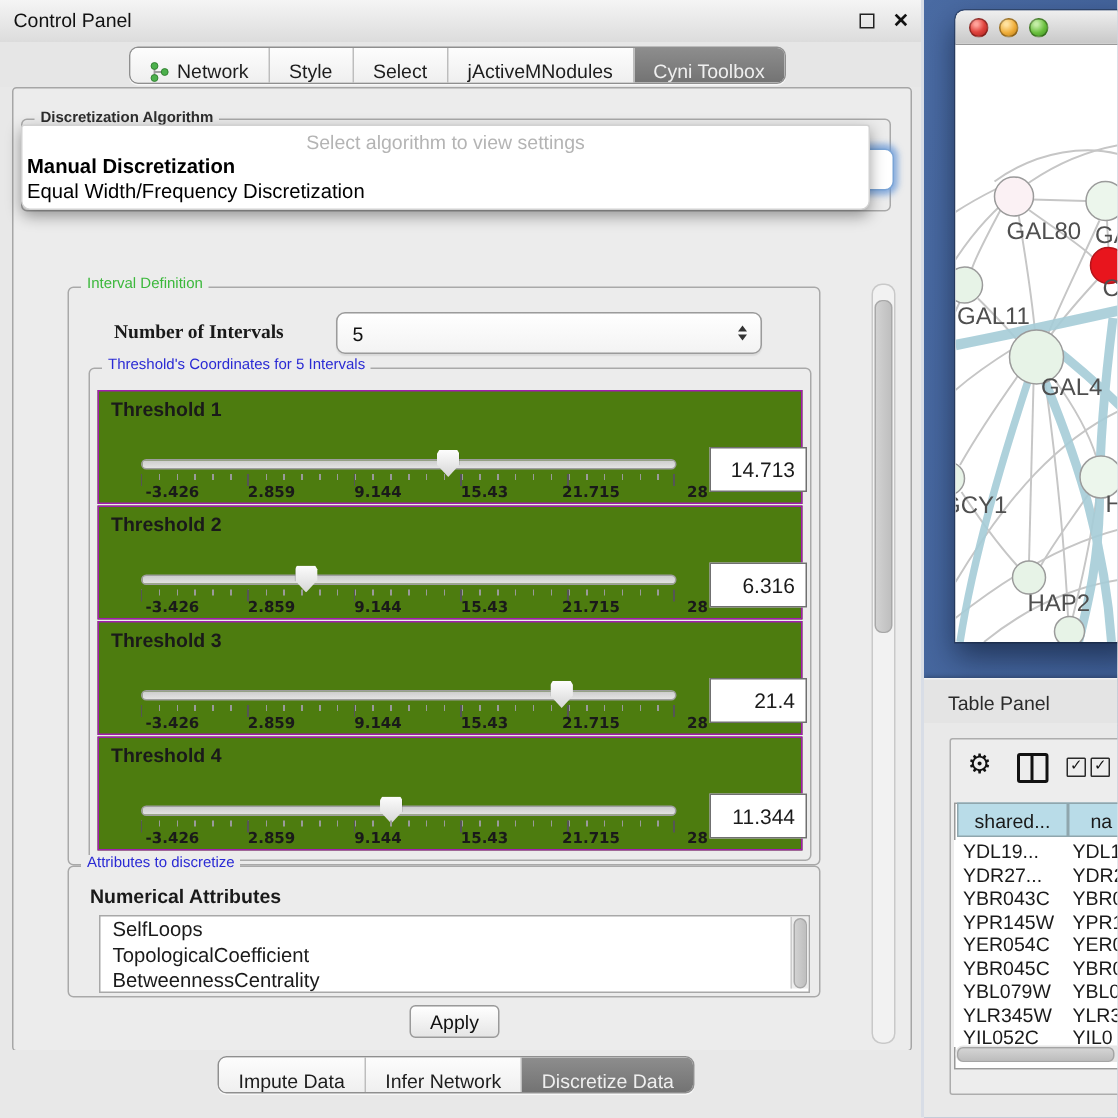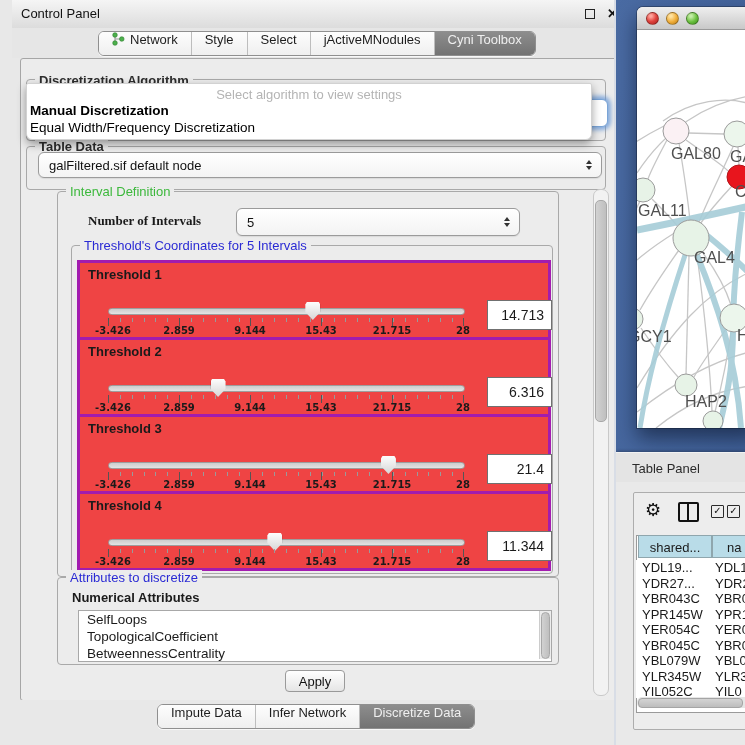--- a/index.html
+++ b/index.html
@@ -1,39 +1,39 @@
 <!DOCTYPE html>
 <html><head>
 <meta charset="utf-8">
 <style>
   html,body{margin:0;padding:0;background:#e8e8e8;}
   #root{position:relative;width:745px;height:745px;overflow:hidden;
         font-family:"Liberation Sans",sans-serif;color:#1a1a1a;-webkit-font-smoothing:antialiased;}
   
-  #control-panel{position:absolute;left:12px;top:0;width:614px;height:700px;background:#e8e8e8;border-right:1px solid #b2b2b2;}
+  #control-panel{position:absolute;left:0;top:0;width:614px;height:700px;background:#e8e8e8;border-right:1px solid #b2b2b2;}
   #cp-titlebar{position:absolute;left:0;top:0;width:100%;height:28px;
       background:linear-gradient(#f5f5f5,#dcdcdc);border-bottom:1px solid #a8a8a8;}
   #cp-title{position:absolute;left:9px;top:6px;font-size:13px;color:#111;}
   #cp-title-icons{position:absolute;right:8px;top:0;height:28px;display:flex;align-items:center;gap:10px;}
   .float-btn{width:14px;height:14px;display:flex;align-items:center;justify-content:center;cursor:default;}
   .float-square{width:8px;height:8px;border:1.5px solid #222;}
   .close-btn{font-size:13px;font-weight:bold;color:#111;line-height:14px;}
   #cp-tabrow{position:absolute;left:0;top:28px;width:100%;height:30px;background:#e6e6e6;}
   .segmented{position:absolute;display:flex;height:23px;border:1px solid #8f8f8f;border-radius:6px;
       overflow:hidden;background:#fafafa;box-shadow:0 1px 0 rgba(255,255,255,.7);}
-  .segment{display:flex;align-items:flex-start;gap:5px;padding:0 13px;font-size:13px;color:#1d1d1d;
+  .segment{display:flex;align-items:flex-end;gap:5px;padding:0 13px;font-size:13px;color:#1d1d1d;
       background:linear-gradient(#fdfdfd,#efefef);white-space:nowrap;}
   .segment + .segment{border-left:1px solid #bdbdbd;}
   .segment.selected{background:linear-gradient(#8d8d8d,#737373);color:#efefef;}
   #tabs-top{left:86px;top:3px;}
   #cp-content{position:absolute;left:8px;top:58px;width:598px;height:641px;background:#ececec;
       border:1px solid #a6a6a6;border-radius:3px;}
   
   .group{position:absolute;border:1px solid #a9a9a9;border-radius:4px;}
-  .group-title{position:absolute;top:-8px;left:8px;background:#ececec;padding:0 4px;font-size:13px;white-space:nowrap;}
+  .group-title{position:absolute;top:-8px;left:8px;background:#ececec;padding:0 4px;font-size:10px;white-space:nowrap;}
   .group-title.dark{font-weight:bold;color:#2d2d2d;}
   .group-title.green{color:#3cb83c;}
   .group-title.blue{color:#2a2ad4;}
   #algo-group{left:5px;top:20px;width:578px;height:60px;}
   #algo-group .group-title{top:-7px;}
   #algo-combo-ring{position:absolute;left:553px;top:40px;width:32px;height:26px;z-index:5;background:#fff;
       border:1px solid #7aa4d6;border-radius:6px;box-shadow:0 0 4px 2.5px rgba(100,150,215,.75);}
   #popup{position:absolute;left:5px;top:24px;width:564px;height:55px;z-index:10;background:#fff;
       border:1px solid #d2d2d2;border-radius:2px 2px 6px 6px;box-shadow:0 4px 10px rgba(0,0,0,.38);overflow:hidden;}
   .popup-hint{margin-top:3px;text-align:center;font-size:13px;color:#b4b4b4;}
@@ -45,34 +45,34 @@
   .combo-text{padding-left:10px;font-size:13px;color:#111;white-space:nowrap;overflow:hidden;}
   .stepper{position:absolute;right:9px;top:50%;transform:translateY(-50%);display:flex;flex-direction:column;gap:2px;}
   .arr{width:0;height:0;border-left:3.5px solid transparent;border-right:3.5px solid transparent;}
   .arr.up{border-bottom:4px solid #333;}
   .arr.dn{border-top:4px solid #333;}
   #tabledata-combo{left:11px;top:5px;width:562px;height:24px;}
   #interval-group{left:36px;top:132px;width:500px;height:384px;}
   #noi-label{position:absolute;left:30px;top:21px;font-size:13px;font-weight:bold;font-family:Liberation Serif, serif;}
   #noi-combo{left:178px;top:16px;width:282px;height:26px;}
   #thr-group{position:absolute;left:13px;top:53px;width:480px;height:327px;border:1px solid #a9a9a9;border-radius:4px;}
-  .thr-panel{position:absolute;left:5px;width:468px;height:74px;background:#ef4444;border:3px solid #a21caf;}
+  .thr-panel{position:absolute;left:5px;width:468px;height:74px;background:#4d7c0f;border:1px solid #a21caf;}
   .thr-label{position:absolute;left:8px;top:4px;font-size:13px;font-weight:bold;}
   .thr-track{position:absolute;left:28px;top:45px;width:355px;height:5px;border:1px solid #9e9e9e;border-radius:4px;
       background:linear-gradient(#cdcdcd,#e3e3e3);}
   .thr-thumb{position:absolute;top:39px;width:15px;height:18px;
       clip-path:polygon(10% 0,90% 0,100% 14%,100% 55%,50% 100%,0 55%,0 14%);
       background:linear-gradient(#fdfdfd,#d6d6d6);filter:drop-shadow(0 0 1px rgba(0,0,0,.6));}
   .thr-ticks-minor{position:absolute;left:28px;top:55px;width:356px;height:4px;
       background:repeating-linear-gradient(90deg,#9a9a9a 0 1px,transparent 1px 11.87px);}
   .thr-ticks-major{position:absolute;left:28px;top:55px;width:356px;height:8px;
       background:repeating-linear-gradient(90deg,#555 0 1px,transparent 1px 71px);}
   .thr-scale{position:absolute;left:28px;top:62px;width:356px;height:12px;}
   .thr-scale span{position:absolute;transform:translateX(-50%);font-family:"DejaVu Sans",sans-serif;
-      font-size:10px;font-weight:600;color:#1a1a1a;white-space:nowrap;}
+      font-size:10px;font-weight:600;color:#1a1a1a;white-space:nowrap;margin-left:16px;}
   .thr-value{position:absolute;left:407px;top:37px;width:56px;height:28px;background:#fff;border:1px solid #707070;
       font-size:14px;line-height:28px;text-align:right;padding-right:7px;}
   #attr-group{left:36px;top:518px;width:500px;height:86px;}
   #attr-label{position:absolute;left:14px;top:12px;font-size:13px;font-weight:bold;}
   #attr-list{position:absolute;left:20px;top:32px;width:472px;height:50px;background:#fff;border:1px solid #a8a8a8;overflow:hidden;}
   .attr-item{font-size:13.5px;line-height:17px;padding-left:8px;white-space:nowrap;}
   .vscroll{position:absolute;background:#f2f2f2;border:1px solid #c9c9c9;border-radius:7px;}
   .vscroll .thumb{position:absolute;left:1px;width:9px;background:linear-gradient(90deg,#d2d2d2,#bfbfbf);
       border:1px solid #a8a8a8;border-radius:5px;}
   #attr-scroll{right:0;top:0;width:11px;height:48px;border:none;border-left:1px solid #ccc;border-radius:0;background:#ededed;}
@@ -171,30 +171,20 @@
         <span class="group-title dark">Discretization Algorithm</span>
       </div>
       <div id="algo-combo-ring"></div>
 
       <div id="popup">
         <div class="popup-hint">Select algorithm to view settings</div>
         <div class="popup-opt bold">Manual Discretization</div>
         <div class="popup-opt">Equal Width/Frequency Discretization</div>
       </div>
 
-      <div class="group" id="tabledata-group">
-        <span class="group-title dark">Table Data</span>
-        <div class="combo" id="tabledata-combo">
-          <span class="combo-text">galFiltered.sif default node</span>
-          <span class="stepper">
-              <i class="arr up"></i>
-              <i class="arr dn"></i>
-            </span>
-        </div>
-      </div>
 
       <div class="group" id="interval-group">
         <span class="group-title green">Interval Definition</span>
         <span id="noi-label">Number of Intervals</span>
         <div class="combo" id="noi-combo">
           <span class="combo-text">5</span>
           <span class="stepper">
               <i class="arr up"></i>
               <i class="arr dn"></i>
             </span>

